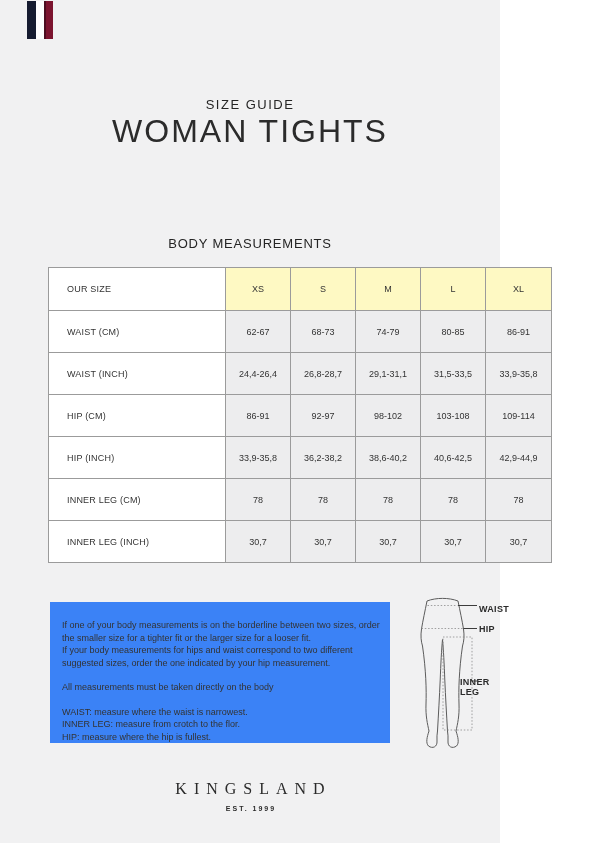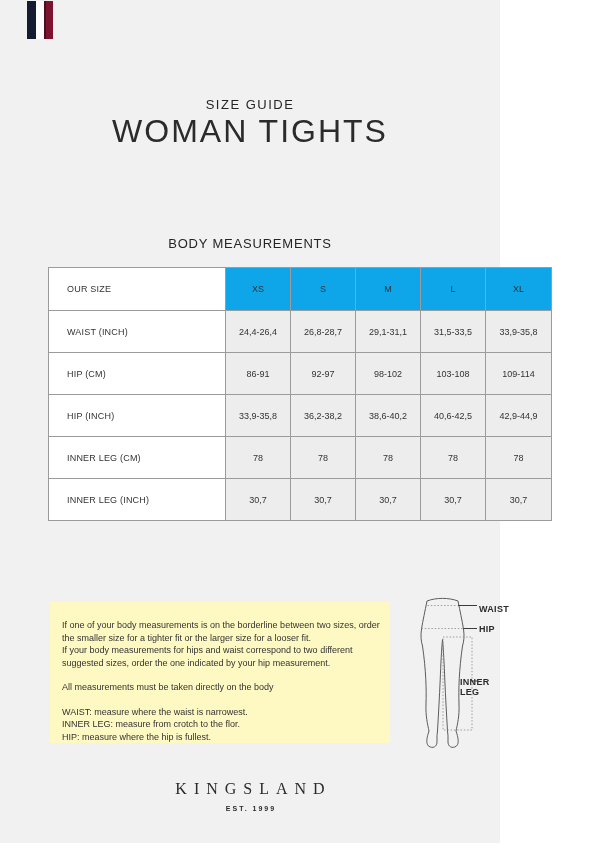--- a/index.html
+++ b/index.html
@@ -23,26 +23,26 @@
              font-size:13px; letter-spacing:0.8px; color:#252525; }
 
   
   table.size { position:absolute; left:48px; top:267px; width:503px;
                border-collapse:collapse; table-layout:fixed; }
   table.size td, table.size th { border:1px solid #9b9b9b; font-size:9px; color:#333;
                font-weight:normal; }
   table.size tr { height:42px; }
   table.size tr.head { height:43px; }
   td.lbl, th.lbl { text-align:left; padding-left:18px; background:#ffffff; letter-spacing:0.2px; }
-  th.col { background:#0ea5e9; text-align:center; }
+  th.col { background:#fef9c3; text-align:center; }
   td.val { background:#ededee; text-align:center; }
 
   
   .notes { position:absolute; left:50px; top:602px; width:340px; height:141px;
-           background:#fef9c3; padding:17px 8px 0 12px; font-size:9px; line-height:12.5px; color:#333; }
+           background:#3b82f6; padding:17px 8px 0 12px; font-size:9px; line-height:12.5px; color:#333; }
   .notes .gap { height:12px; }
 
   
   .diagram-svg { position:absolute; left:400px; top:592px; }
   .dlabel { position:absolute; font-size:9px; font-weight:bold; letter-spacing:0.3px; color:#2b2b2b; }
   .dlabel.waist { left:479px; top:604px; }
   .dlabel.hip   { left:479px; top:624px; }
   .dlabel.innerleg { left:460px; top:677px; }
 
   
@@ -78,20 +78,28 @@
           <col style="width:66px">
       </colgroup>
       <tbody>
           <tr class="head">
         <th class="lbl">OUR SIZE</th>
         <th class="col">XS</th>
         <th class="col">S</th>
         <th class="col">M</th>
         <th class="col">L</th>
         <th class="col">XL</th>
+      </tr>
+      <tr>
+        <td class="lbl">WAIST (CM)</td>
+        <td class="val">62-67</td>
+        <td class="val">68-73</td>
+        <td class="val">74-79</td>
+        <td class="val">80-85</td>
+        <td class="val">86-91</td>
       </tr>
       <tr>
         <td class="lbl">WAIST (INCH)</td>
         <td class="val">24,4-26,4</td>
         <td class="val">26,8-28,7</td>
         <td class="val">29,1-31,1</td>
         <td class="val">31,5-33,5</td>
         <td class="val">33,9-35,8</td>
       </tr>
       <tr>

